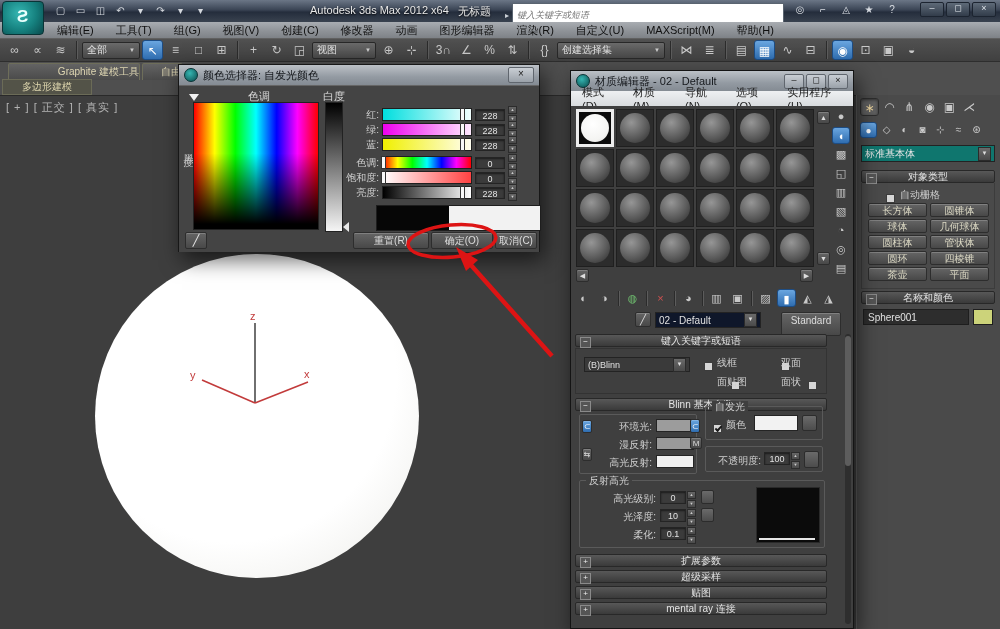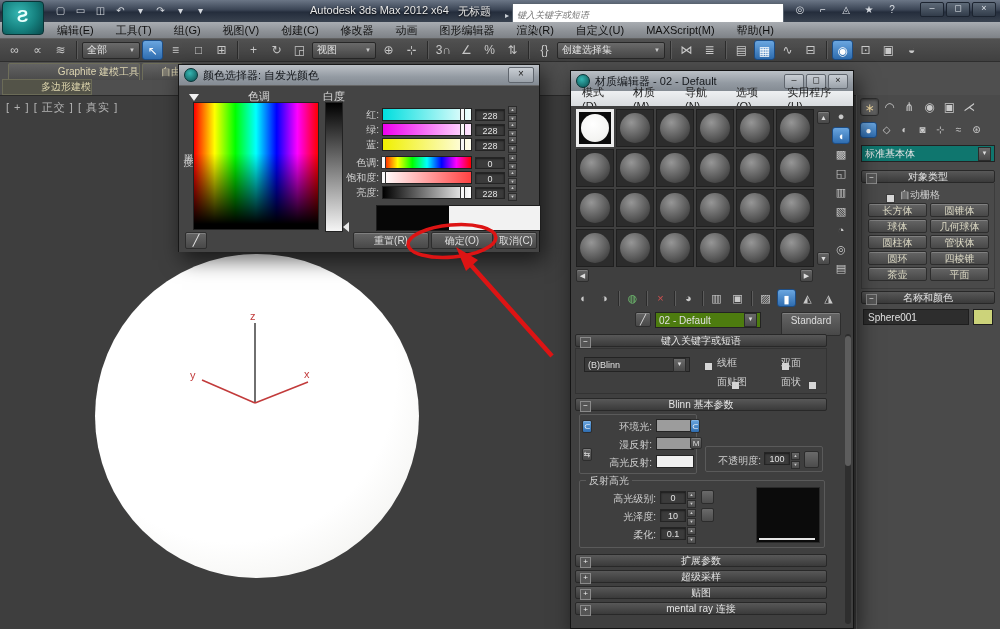--- a/index.html
+++ b/index.html
@@ -51,21 +51,21 @@
     display:flex;align-items:center;justify-content:space-between;
     padding:0 4px;flex:none;box-sizing:border-box;}
   .tb-dd-a{font-size:6px;color:#ccc;margin-left:4px;}
   
   .ribbon{left:0;top:62px;width:1000px;height:33px;background:#4f4f4f;
     border-bottom:1px solid #353535;}
   .rtab{top:63px;height:16px;background:linear-gradient(#636363,#4a4a4a);
     border:1px solid #6e6e5a;border-bottom:none;color:#ded6b2;font-size:10px;
     text-align:right;line-height:16px;border-radius:2px 2px 0 0;}
   .subtab{left:2px;top:79px;width:88px;height:14px;background:#535348;
-    border:1px solid #6b6b57;color:#ddd5ad;font-size:10px;text-align:right;
+    border:1px solid #6b6b57;color:#ddd5ad;font-size:10px;text-align:center;
     line-height:14px;}
   .viewport{left:0;top:95px;width:856px;height:534px;background:#3e3e3e;
     border-top:1px solid #2a2a2a;}
   .vp-label{left:6px;top:4px;color:#b4b4b4;font-size:11px;letter-spacing:1px;}
   .sphere{left:95px;top:158px;width:324px;height:324px;border-radius:50%;
     background:radial-gradient(circle at 42% 38%,#ffffff 0%,#ffffff 60%,#f5f5f3 78%,#eaeae6 92%,#e1e1dd 100%);}
   
   .btn3{background:linear-gradient(#656565,#484848);border:1px solid #2d2d2d;
     box-shadow:inset 0 1px 0 rgba(255,255,255,.18);border-radius:2px;color:#ddd;
     font-size:10px;text-align:center;box-sizing:border-box;}
@@ -167,21 +167,21 @@
     background:radial-gradient(circle at 38% 32%,#969696,#5c5c5c 55%,#353535 90%);}
   .slot.sel .ball{width:28px;height:28px;
     background:radial-gradient(circle at 42% 36%,#ffffff,#f4f4f2 65%,#d9d9d5 100%);}
   .scrollbtn{width:13px;height:13px;font-size:7px;line-height:12px;color:#ddd;}
   .mtl-side{left:261px;top:2px;display:flex;flex-direction:column;gap:2px;}
   .mtl-side .tbtn{width:18px;height:17px;line-height:17px;font-size:11px;}
   .mtl-tools{left:3px;top:182px;width:258px;height:20px;display:flex;
     align-items:center;gap:2px;}
   .mtl-tools .tbtn{width:19px;height:18px;line-height:18px;font-size:11px;}
   .mtl-tools .tsep{height:15px;margin:0 2px;}
-  .namerow-dd{left:84px;top:206px;width:106px;height:16px;background:#4d7c0f;
+  .namerow-dd{left:84px;top:206px;width:106px;height:16px;background:#0f172a;
     border:1px solid #232323;color:#e0e0e0;font-size:10px;display:flex;
     align-items:center;justify-content:space-between;padding:0 3px;box-sizing:border-box;}
   .dd-arrowbox{width:11px;height:12px;background:linear-gradient(#6a6a6a,#4a4a4a);
     border:1px solid #2b2b2b;font-size:6px;line-height:11px;text-align:center;color:#ddd;}
   .shader-dd{position:absolute;left:8px;top:8px;width:106px;height:15px;
     background:#3a3a3a;border:1px solid #232323;color:#e0e0e0;font-size:9px;
     display:flex;align-items:center;justify-content:space-between;padding:0 3px;
     box-sizing:border-box;}
   .rollout-c{position:relative;width:252px;height:13px;margin-bottom:3px;
     background:linear-gradient(#585858,#3a3a3a);border:1px solid #282828;
@@ -592,20 +592,27 @@
         <span class="abs fieldlabel" style="left:14px;top:5px;width:58px;">环境光:</span>
         <div class="abs swatch" style="left:76px;top:4px;width:38px;height:13px;background:#9c9c9c;"></div>
         <span class="abs fieldlabel" style="left:14px;top:23px;width:58px;">漫反射:</span>
         <div class="abs swatch" style="left:76px;top:22px;width:38px;height:13px;background:#9a9a9a;"></div>
         <span class="abs fieldlabel" style="left:14px;top:41px;width:58px;">高光反射:</span>
         <div class="abs swatch" style="left:76px;top:40px;width:38px;height:13px;background:#f0f0f0;"></div>
       </div>
       <div class="abs btn3" style="left:119px;top:331px;width:12px;height:12px;line-height:11px;font-size:8px;">M</div>
       <div class="abs btn3" style="left:119px;top:313px;width:10px;height:14px;line-height:13px;font-size:8px;background:linear-gradient(#6aa6e0,#2f6db0);color:#fff;">⊂</div>
 
+      <div class="abs groupbox" style="left:134px;top:300px;width:118px;height:34px;">
+        <span class="grouptitle">自发光</span>
+        <span class="abs checkbox checked" style="left:7px;top:12px;"></span>
+        <span class="abs cb-label" style="left:20px;top:11px;">颜色</span>
+        <div class="abs swatch" style="left:48px;top:8px;width:44px;height:16px;background:#f2f2f2;"></div>
+        <div class="abs mapbtn" style="left:96px;top:8px;width:15px;height:16px;"></div>
+      </div>
 
       <div class="abs groupbox" style="left:134px;top:340px;width:118px;height:26px;">
         <span class="abs fieldlabel" style="left:3px;top:7px;width:52px;">不透明度:</span>
         <div class="abs valbox" style="left:58px;top:5px;width:26px;height:13px;line-height:13px;">100</div>
         <div class="abs spin" style="left:85px;top:5px;">
             <i>▲</i>
             <i>▼</i>
           </div>
         <div class="abs mapbtn" style="left:98px;top:4px;width:15px;height:17px;"></div>
       </div>

